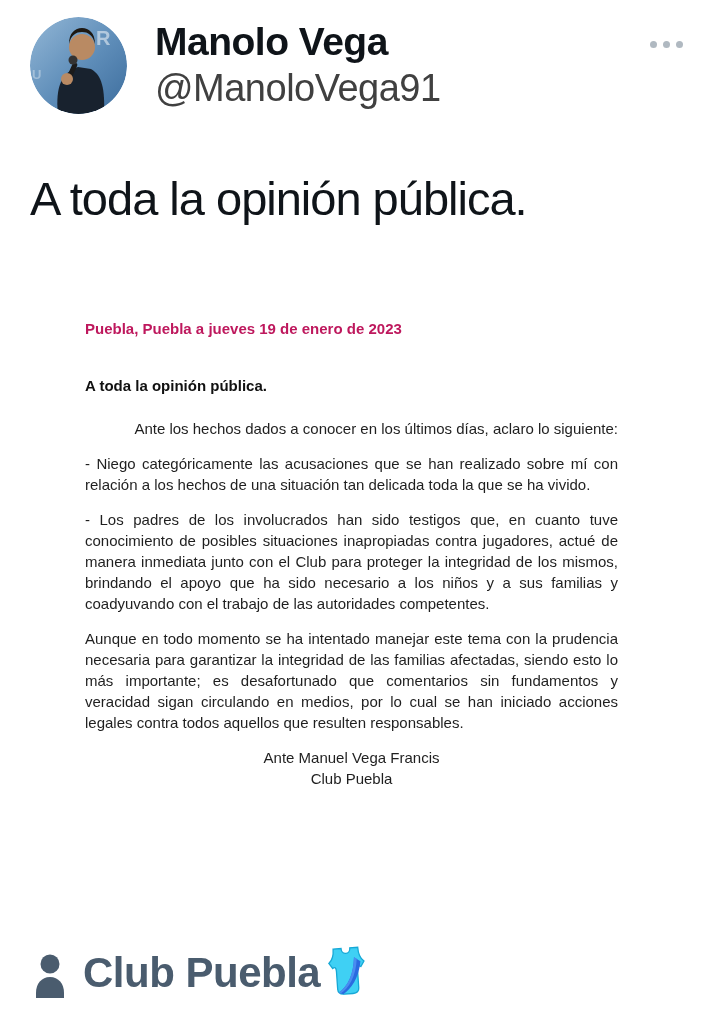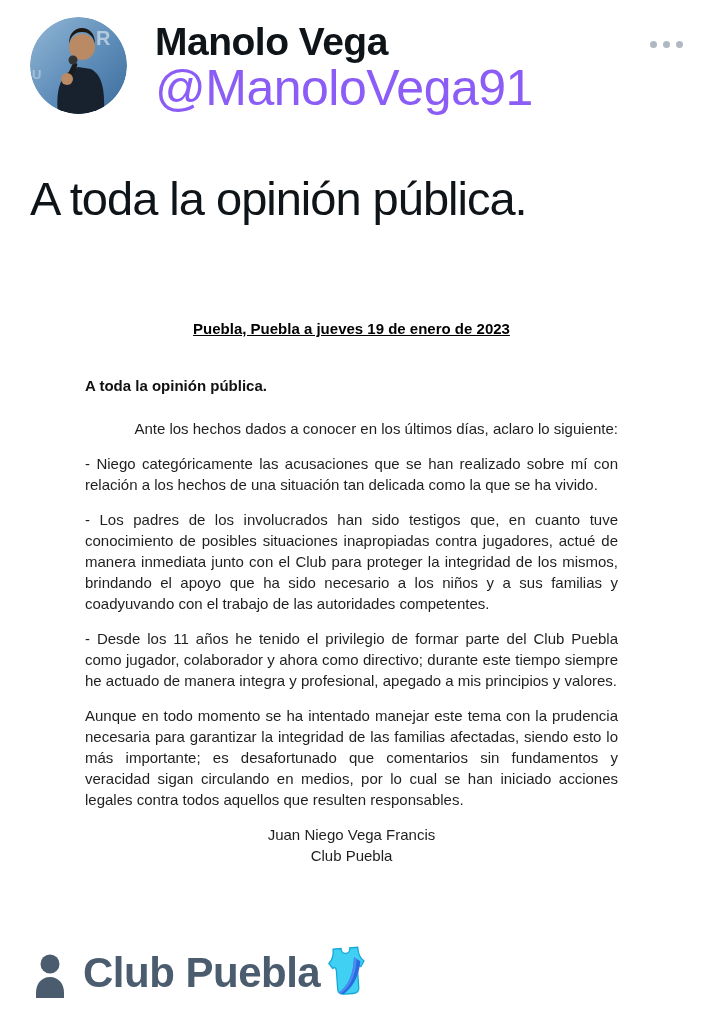--- a/index.html
+++ b/index.html
@@ -6,34 +6,34 @@
   body{
     width:716px;height:1024px;background:#ffffff;position:relative;overflow:hidden;
     font-family:"Liberation Sans", sans-serif;
   }
   
   .tweet-header{position:absolute;top:17px;left:30px;right:25px;display:flex;}
   .avatar{width:97px;height:97px;border-radius:50%;overflow:hidden;flex:none;cursor:pointer;}
   .avatar svg{display:block;}
   .names{margin-left:28px;padding-top:1px;}
   .display-name{font-size:39px;font-weight:bold;color:#0f1419;line-height:47px;letter-spacing:-.5px;}
-  .handle{font-size:50px;color:#8b5cf6;line-height:47px;letter-spacing:-.5px;}
+  .handle{font-size:38px;color:#404040;line-height:47px;letter-spacing:-.5px;}
   .more-dots{position:absolute;right:2px;top:18px;display:flex;gap:6px;padding:6px;cursor:pointer;}
   .more-dots .dot{width:7px;height:7px;border-radius:50%;background:#b0b9c1;}
   
   .tweet-text{
     position:absolute;top:170px;left:30px;right:20px;
     font-size:47px;line-height:58px;color:#0f1419;letter-spacing:-1px;font-weight:400;
   }
   
   .letter{
     position:absolute;top:318px;left:85px;width:533px;
     font-size:15px;line-height:21px;color:#1f1f1f;
   }
-  .letter .dateline{font-weight:bold;text-align:center;color:#000000;text-decoration:underline;}
+  .letter .dateline{font-weight:bold;text-align:left;color:#be185d;}
   .letter .salutation{font-weight:bold;margin-top:36px;color:#111;}
   .letter p{margin:14px 0 0 0;text-align:justify;}
   .letter p.intro{margin-top:22px;text-align:right;}
   .letter .signature{margin-top:14px;text-align:center;}
   
   .brand-footer{position:absolute;left:34px;top:948px;display:flex;align-items:center;}
   .person-icon{width:32px;height:44px;margin-top:6px;}
   .brand-name{font-size:42px;font-weight:bold;color:#4a5c6e;margin-left:17px;letter-spacing:-.5px;}
   .shirt-emoji{width:44px;height:50px;margin-left:5px;margin-top:-4px;transform:rotate(-4deg);}
 </style>
@@ -76,26 +76,25 @@
     <span class="dot"></span>
   </div>
 </div>
 
 <div class="tweet-text">A toda la opinión pública.</div>
 
 <div class="letter">
   <div class="dateline">Puebla, Puebla a jueves 19 de enero de 2023</div>
   <div class="salutation">A toda la opinión pública.</div>
   <p class="intro">Ante los hechos dados a conocer en los últimos días, aclaro lo siguiente:</p>
-  <p>- Niego categóricamente las acusaciones que se han realizado sobre mí con relación a los hechos de una situación tan delicada como la que se ha vivido.</p>
+  <p>- Niego categóricamente las acusaciones que se han realizado sobre mí con relación a los hechos de una situación tan delicada toda la que se ha vivido.</p>
   <p>- Los padres de los involucrados han sido testigos que, en cuanto tuve conocimiento de posibles situaciones inapropiadas contra jugadores, actué de manera inmediata junto con el Club para proteger la integridad de los mismos, brindando el apoyo que ha sido necesario a los niños y a sus familias y coadyuvando con el trabajo de las autoridades competentes.</p>
-  <p>- Desde los 11 años he tenido el privilegio de formar parte del Club Puebla como jugador, colaborador y ahora como directivo; durante este tiempo siempre he actuado de manera integra y profesional, apegado a mis principios y valores.</p>
   <p>Aunque en todo momento se ha intentado manejar este tema con la prudencia necesaria para garantizar la integridad de las familias afectadas, siendo esto lo más importante; es desafortunado que comentarios sin fundamentos y veracidad sigan circulando en medios, por lo cual se han iniciado acciones legales contra todos aquellos que resulten responsables.</p>
   <div class="signature">
-    <div>Juan Niego Vega Francis</div>
+    <div>Ante Manuel Vega Francis</div>
     <div>Club Puebla</div>
   </div>
 </div>
 
 <div class="brand-footer">
   <svg class="person-icon" viewBox="0 0 32 44">
     <circle cx="16" cy="10" r="9.5" fill="#4a5c6e"></circle>
     <path d="M16,23 C7.5,23 2,30 2,38.5 L2,44 L30,44 L30,38.5 C30,30 24.5,23 16,23 Z" fill="#4a5c6e"></path>
   </svg>
   <span class="brand-name">Club Puebla</span>

